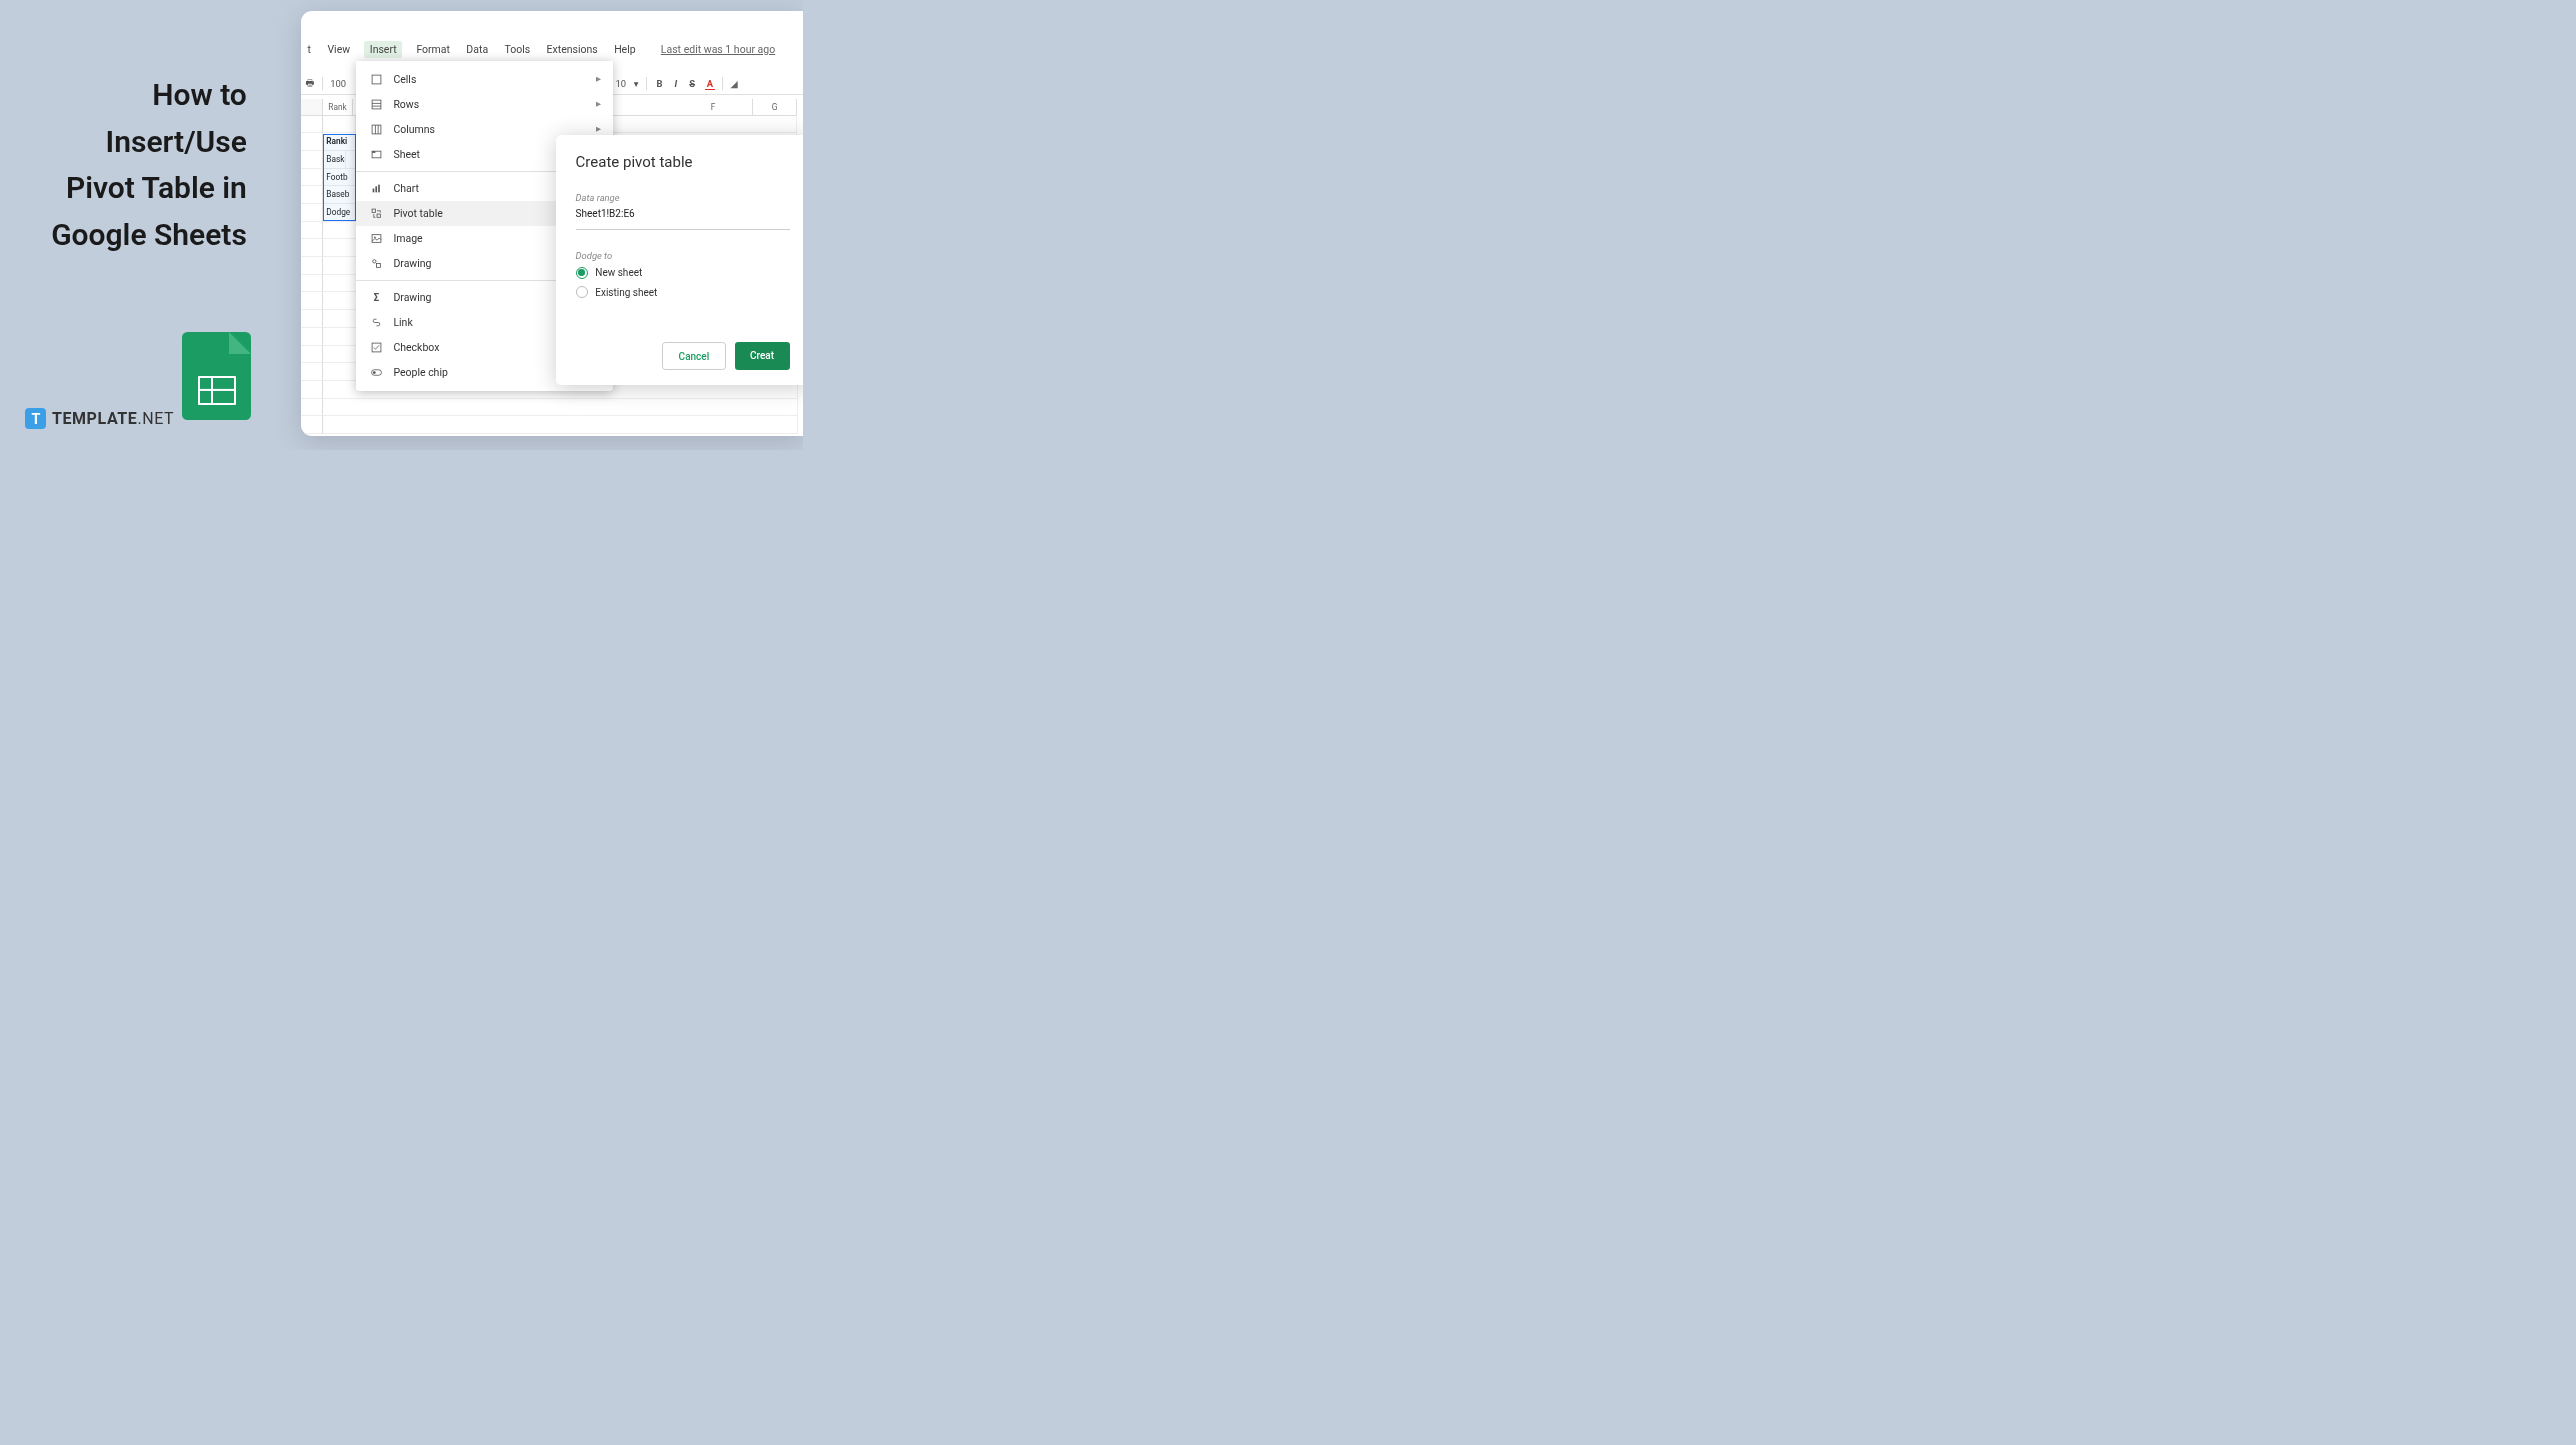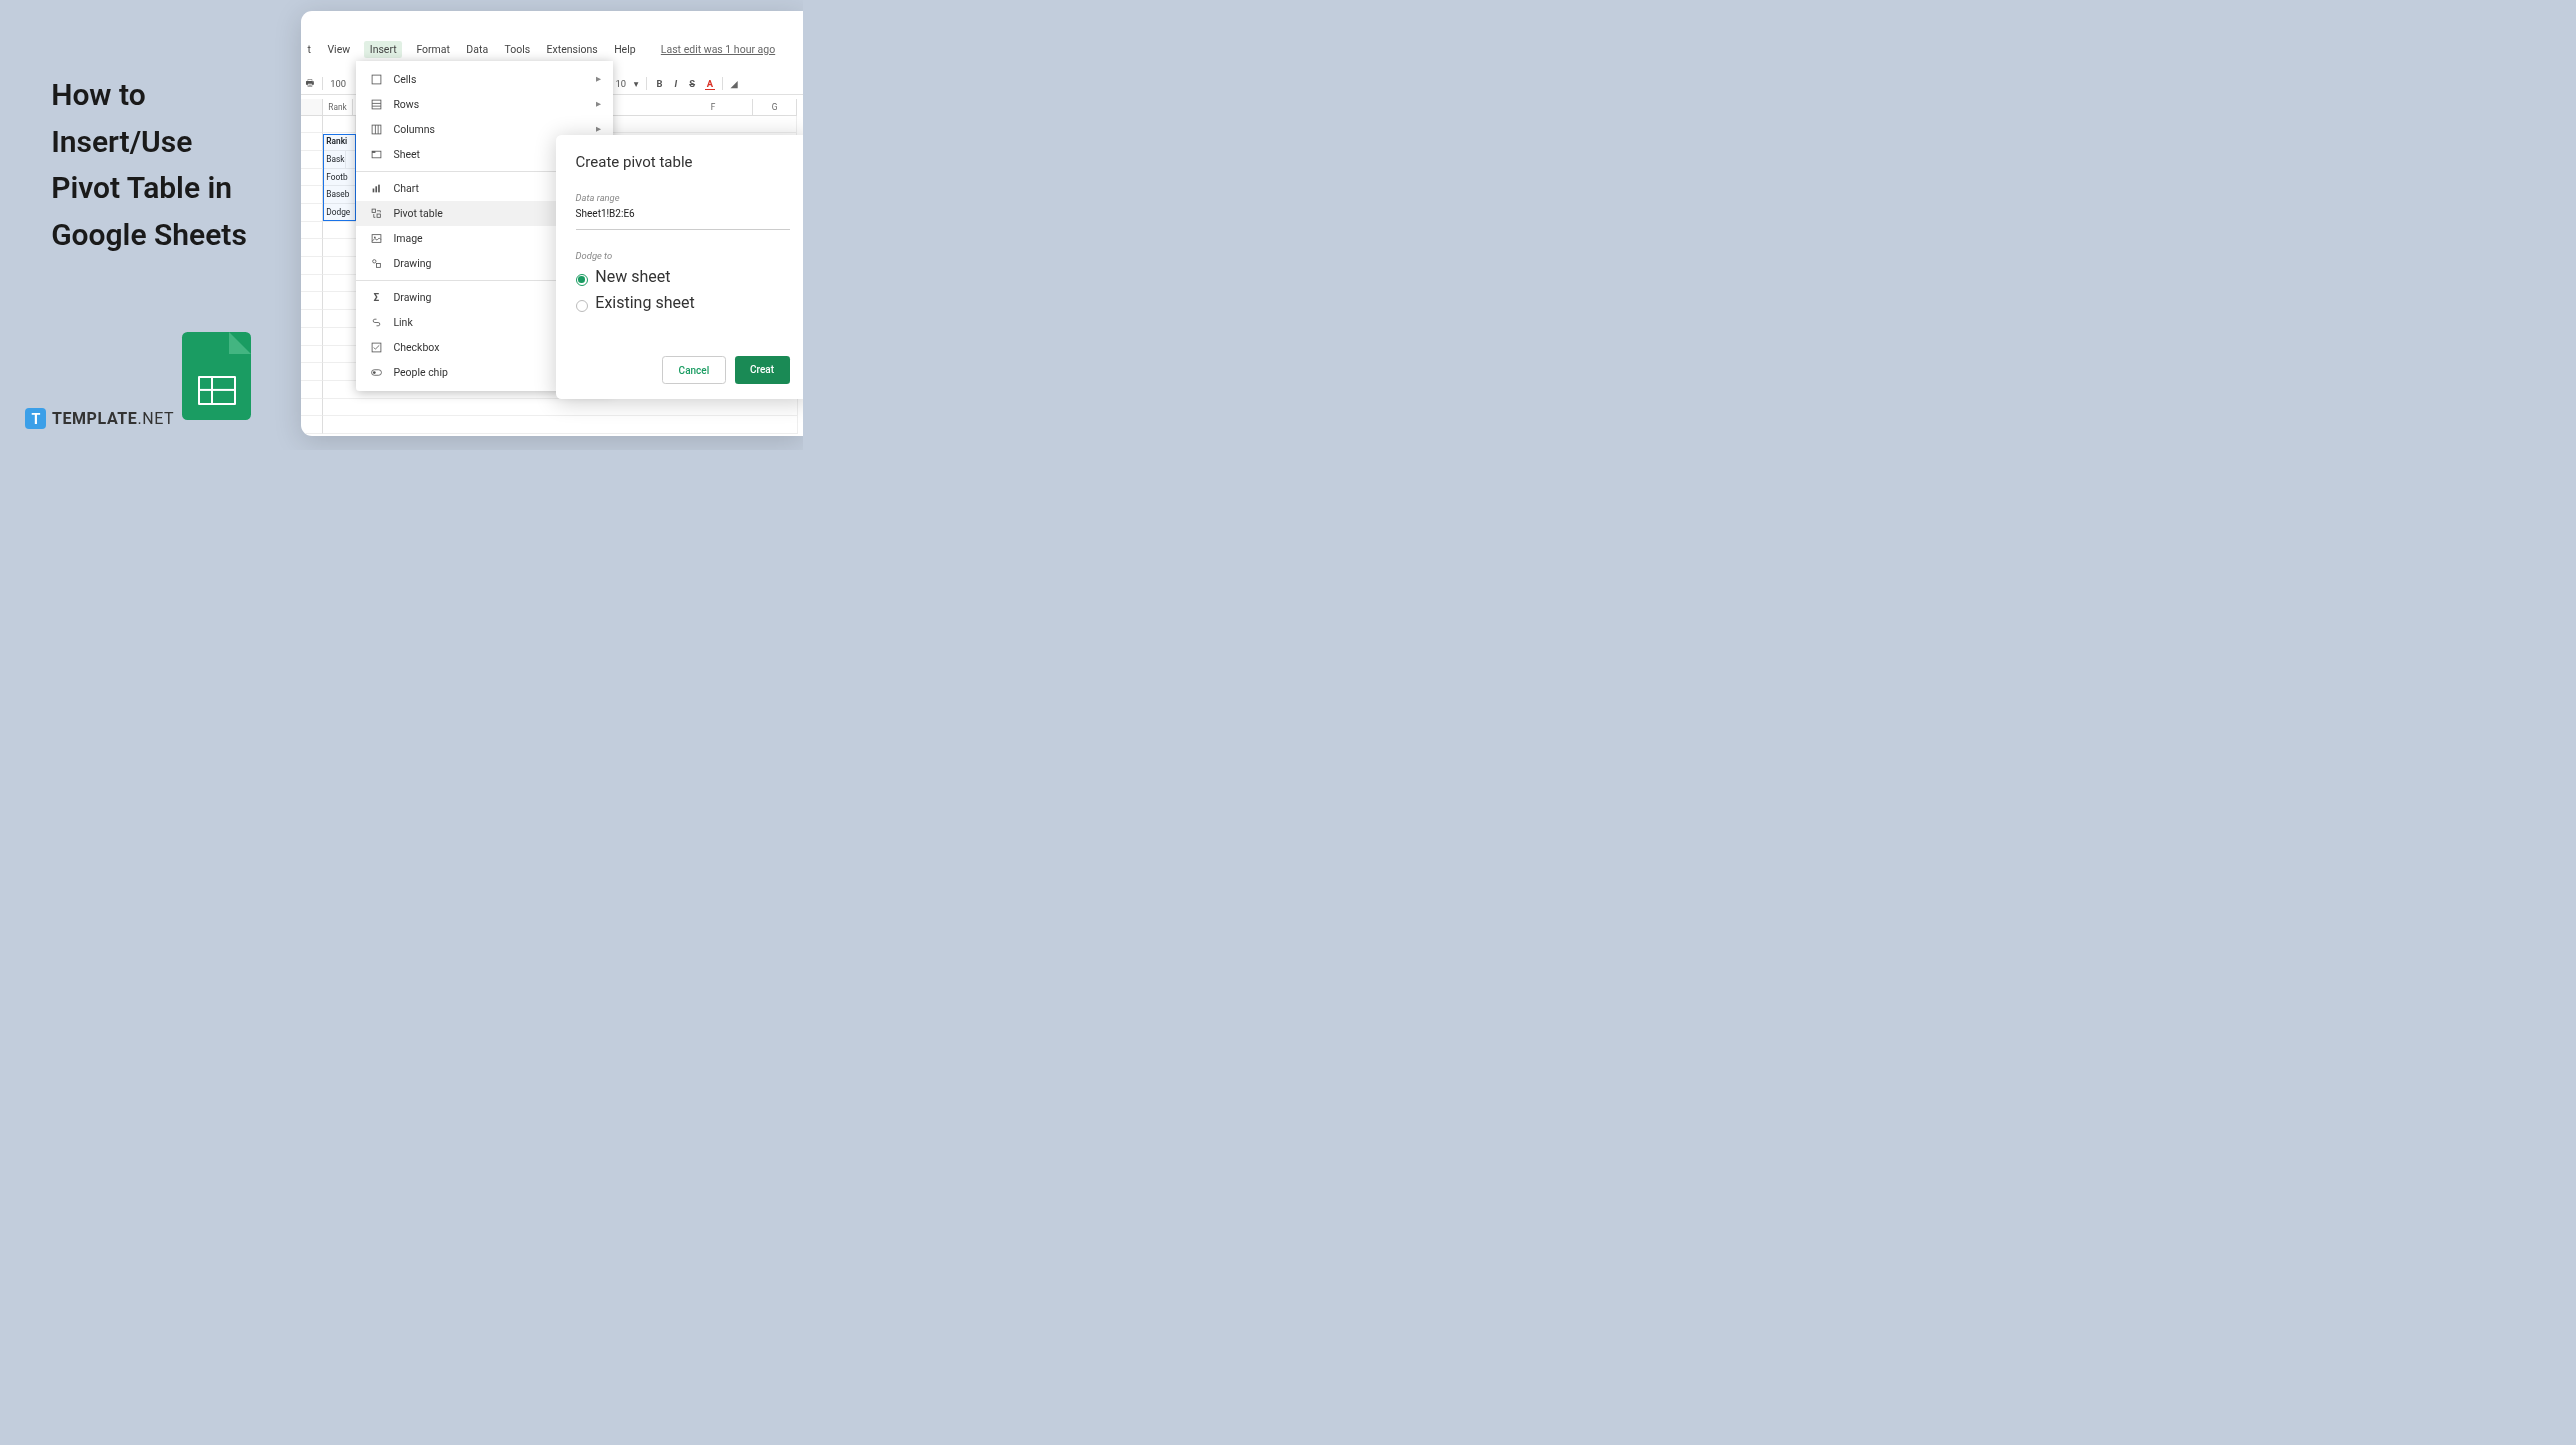--- a/index.html
+++ b/index.html
@@ -20,21 +20,21 @@
       display: flex;
       flex-direction: column;
       align-items: center;
       justify-content: flex-start;
       padding-top: 72px;
     }
     .title-text {
       font-size: 30px;
       font-weight: 600;
       color: #1a1a1a;
-      text-align: left;
+      text-align: right;
       line-height: 1.55;
     }
     .sheets-icon-wrap {
       position: absolute;
       bottom: 30px;
       left: 182px;
       width: 69px;
       height: 88px;
       background: #1a9c62;
       border-radius: 5.5px;
@@ -241,23 +241,23 @@
     }
     .field-value {
       font-size: 10px;
       color: #222;
       border-bottom: 0.6px solid #ccc;
       padding-bottom: 10px;
       margin-bottom: 20px;
     }
     .radio-row {
       display: flex;
-      align-items: flex-end;
+      align-items: center;
       gap: 7.7px;
-      font-size: 16px;
+      font-size: 10px;
       color: #333;
       margin-bottom: 7.7px;
     }
     .radio {
       width: 12px; height: 12px;
       border: 1.1px solid #bbb;
       border-radius: 50%;
       position: relative;
     }
     .radio.checked { border-color: #1a9c62; }

